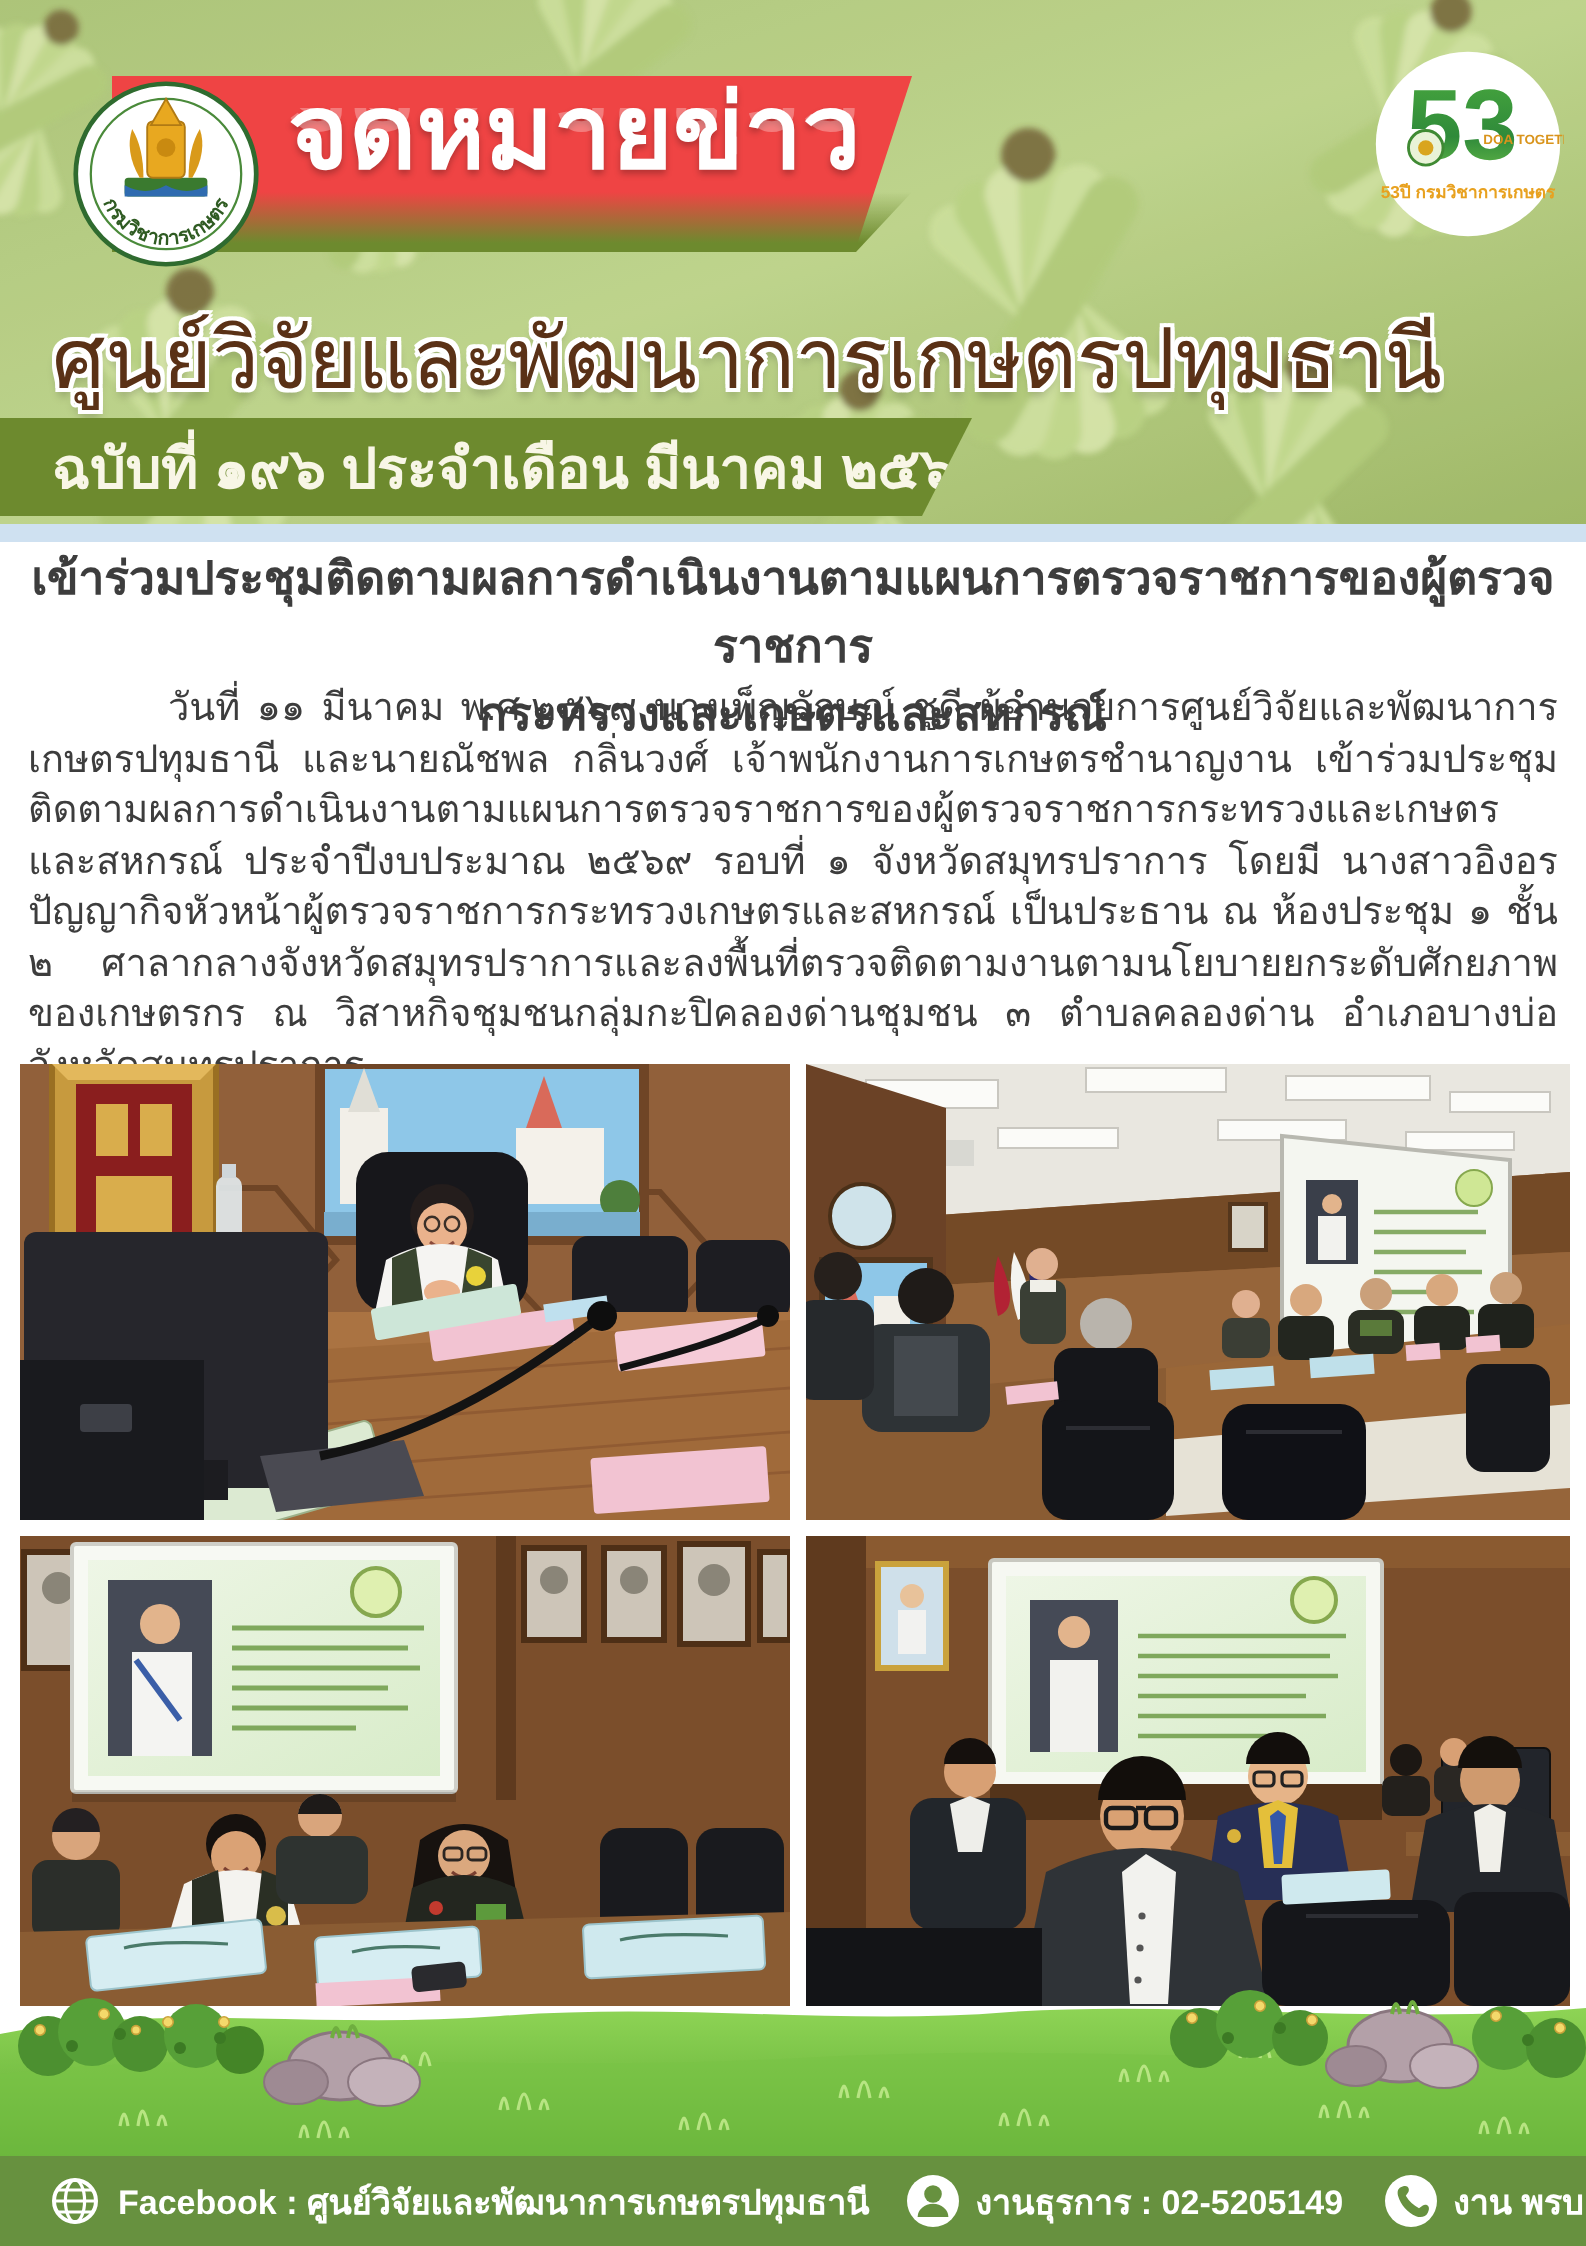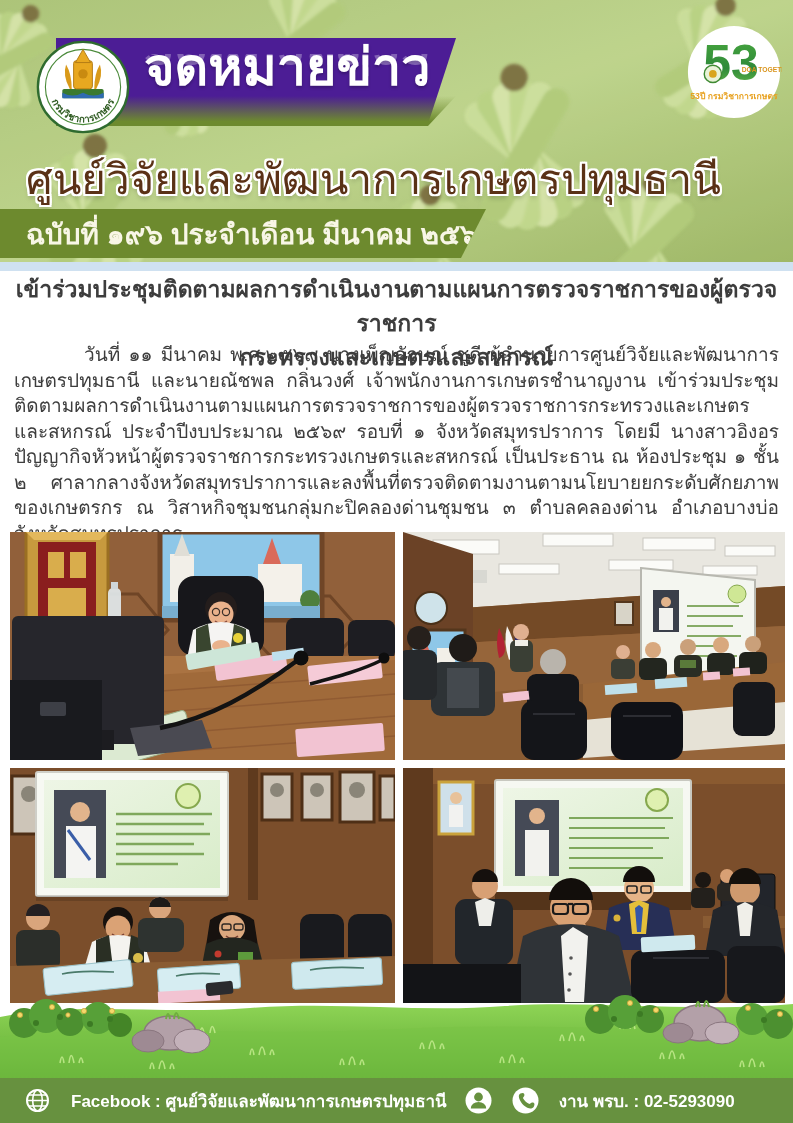--- a/index.html
+++ b/index.html
@@ -6,21 +6,21 @@
   .page{
     position:relative;width:793px;height:1123px;margin:0 auto;background:#ffffff;
     overflow:hidden;font-family:"Liberation Sans","DejaVu Sans",sans-serif;
   }
   
   .banner{position:absolute;left:0;top:0;width:793px;height:262px;overflow:hidden;}
   .banner-art{position:absolute;left:0;top:0;width:793px;height:262px;display:block;}
   .doa-logo{position:absolute;left:36px;top:40px;width:94px;height:94px;z-index:3;}
   .title-box{
     position:absolute;left:56px;top:38px;width:400px;height:86px;z-index:2;
-    background:#4c1d95;clip-path:polygon(0 0,100% 0,calc(100% - 28px) 100%,0 100%);
+    background:#ef4444;clip-path:polygon(0 0,100% 0,calc(100% - 28px) 100%,0 100%);
     padding-left:88px;box-sizing:border-box;overflow:hidden;
   }
   .title-main{
     color:#ffffff;font-size:52px;font-weight:bold;line-height:58px;white-space:nowrap;
     text-shadow:0 2px 3px rgba(0,0,0,.25);
   }
   .title-refl{
     color:#ffffff;font-size:52px;font-weight:bold;line-height:58px;white-space:nowrap;
     transform:scaleY(-1);transform-origin:top;opacity:.30;height:28px;overflow:hidden;
     margin-top:-14px;position:relative;
@@ -56,21 +56,21 @@
   .photo2{left:403px;top:532px;width:382px;height:228px;}
   .photo3{left:10px;top:768px;width:385px;height:235px;}
   .photo4{left:403px;top:768px;width:382px;height:235px;}
   
   .grass{position:absolute;left:0;top:993px;width:793px;height:85px;z-index:4;}
   .grass svg{display:block;width:100%;height:100%;}
   .footer{
     position:absolute;left:0;top:1078px;width:793px;height:45px;z-index:5;background:#67913f;
     display:flex;align-items:center;color:#ffffff;font-weight:bold;font-size:17px;
   }
-  .footer-item{display:flex;align-items:center;gap:20px;white-space:nowrap;}
+  .footer-item{display:flex;align-items:center;gap:8px;white-space:nowrap;}
   .fi-1{margin-left:24px;} .fi-2{margin-left:18px;} .fi-3{margin-left:20px;}
   .footer-icon{width:27px;height:27px;flex:0 0 auto;}
 </style>
 </head>
 <body>
 
 <div class="page">
 
   <div class="banner">
     <svg class="banner-art" viewBox="0 0 793 262" preserveAspectRatio="none" aria-hidden="true">
@@ -588,20 +588,21 @@
         <path d="M3.2,13.5 h20.6 M5,8 h17 M5,19 h17" stroke="#ffffff" stroke-width="1.6" fill="none"></path>
       </svg>
       <span>Facebook : ศูนย์วิจัยและพัฒนาการเกษตรปทุมธานี</span>
     </div>
     <div class="footer-item fi-2">
       <svg class="footer-icon" viewBox="0 0 27 27">
         <circle cx="13.5" cy="13.5" r="13" fill="#ffffff"></circle>
         <circle cx="13.5" cy="10" r="4.4" fill="#67913f"></circle>
         <path d="M5.8,21.5 a7.7,6.6 0 0 1 15.4,0 z" fill="#67913f"></path>
       </svg>
+      <span>งานธุรการ : 02-5205149</span>
     </div>
     <div class="footer-item fi-3">
       <svg class="footer-icon" viewBox="0 0 27 27">
         <circle cx="13.5" cy="13.5" r="13" fill="#ffffff"></circle>
         <path d="M8.4,6.6 c3.4,-1.8 4.6,0.6 3.8,2.4 l-1.3,1.9 c1.7,2.8 3.8,4.8 6.6,6.2 l1.9,-1.4 c1.8,-0.9 4.2,0.3 2.5,3.7 c-1,2.1 -3.6,2.6 -5.9,1.7 c-4.2,-1.7 -7.8,-5.9 -8.9,-10 c-0.6,-2.2 -0.2,-3.8 1.3,-4.5 z" fill="#67913f"></path>
       </svg>
       <span>งาน พรบ. : 02-5293090</span>
     </div>
   </div>
 

